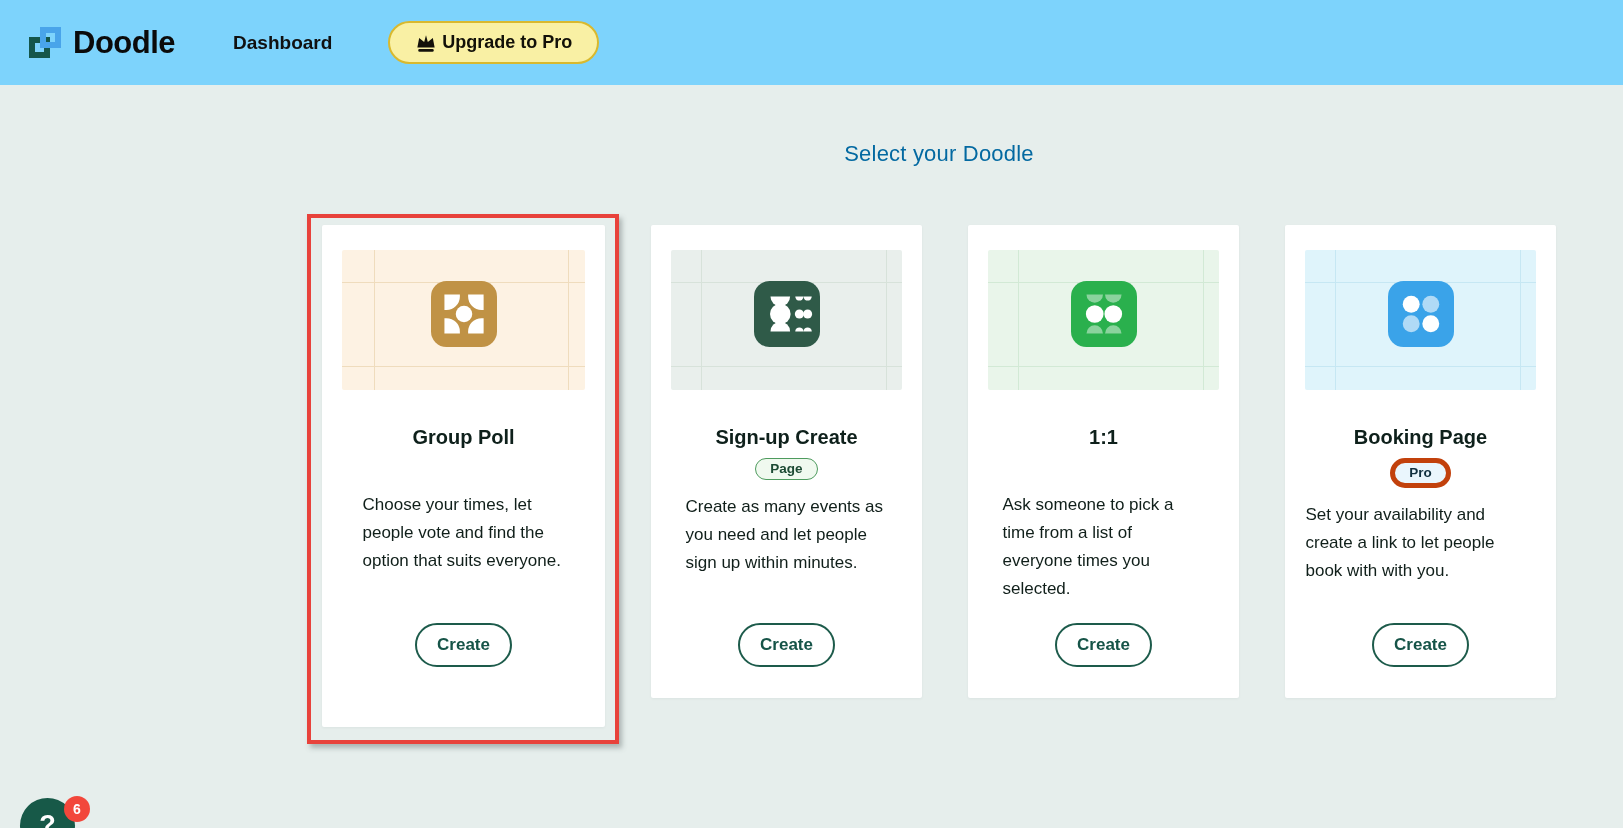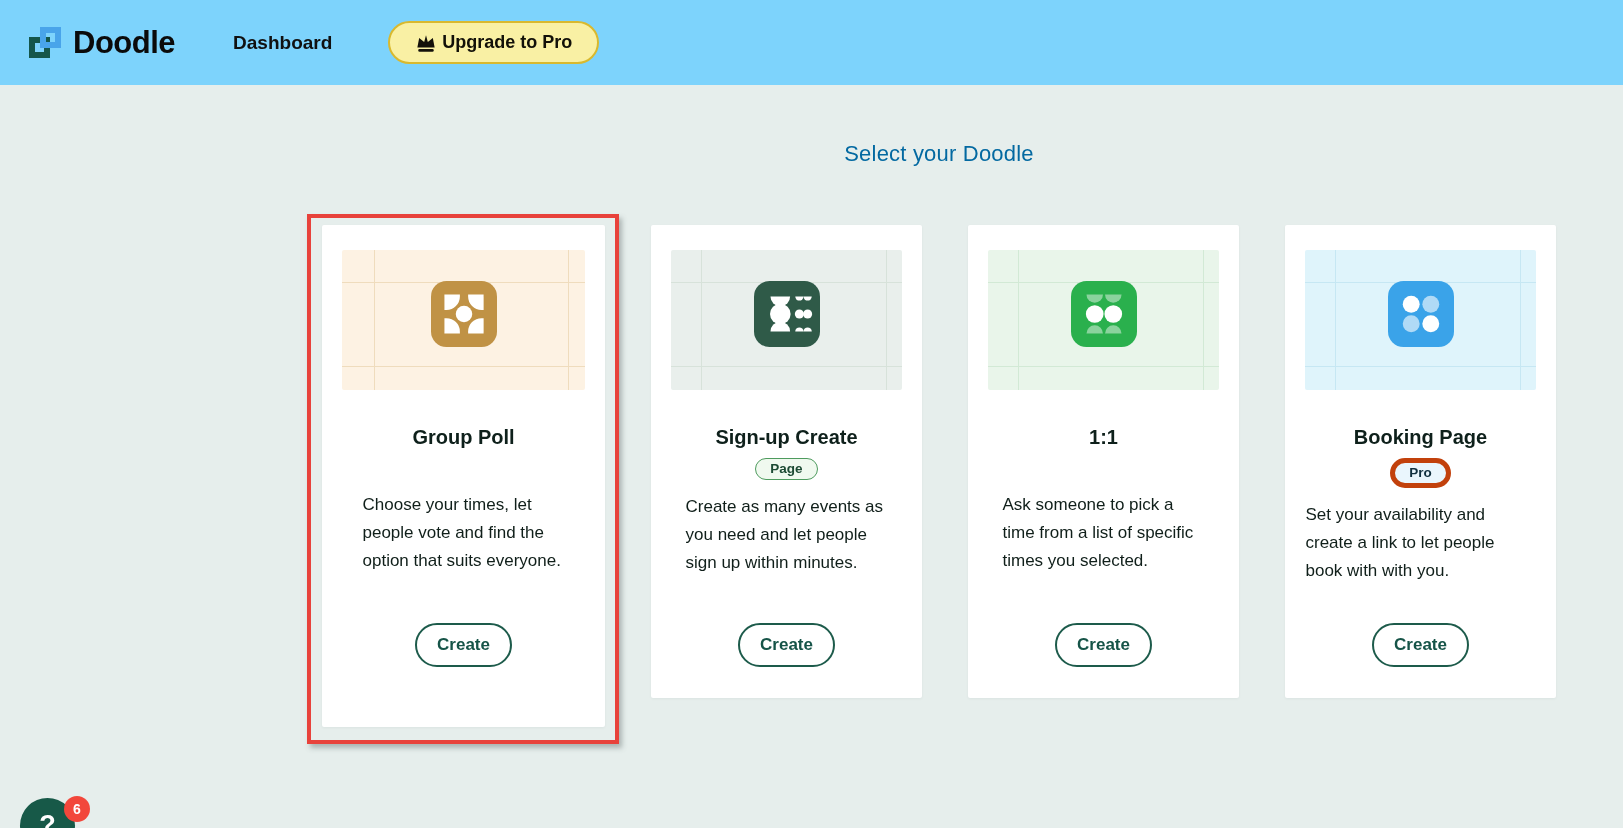--- a/index.html
+++ b/index.html
@@ -205,21 +205,21 @@
             <path d="M15,13 h16 a8,8 0 0 1 -16,0 z" fill="#ffffff" fill-opacity="0.45"></path>
             <path d="M33,13 h16 a8,8 0 0 1 -16,0 z" fill="#ffffff" fill-opacity="0.45"></path>
             <circle cx="23" cy="32" r="8.6" fill="#ffffff"></circle>
             <circle cx="41" cy="32" r="8.6" fill="#ffffff"></circle>
             <path d="M15,51 a8,8 0 0 1 16,0 z" fill="#ffffff" fill-opacity="0.45"></path>
             <path d="M33,51 a8,8 0 0 1 16,0 z" fill="#ffffff" fill-opacity="0.45"></path>
           </svg>
         </span>
       </div>
       <div class="card-title">1:1</div>
-      <div class="card-desc">Ask someone to pick a time from a list of specific times you selected.</div>
+      <div class="card-desc">Ask someone to pick a time from a list of everyone times you selected.</div>
       <button class="create-btn">Create</button>
     </div>
 
     <div class="card card--booking card--has-badge">
       <div class="card-image">
         <div class="grid-line h h1"></div>
         <div class="grid-line h h2"></div>
         <div class="grid-line v v1"></div>
         <div class="grid-line v v2"></div>
         <span class="card-glyph">

